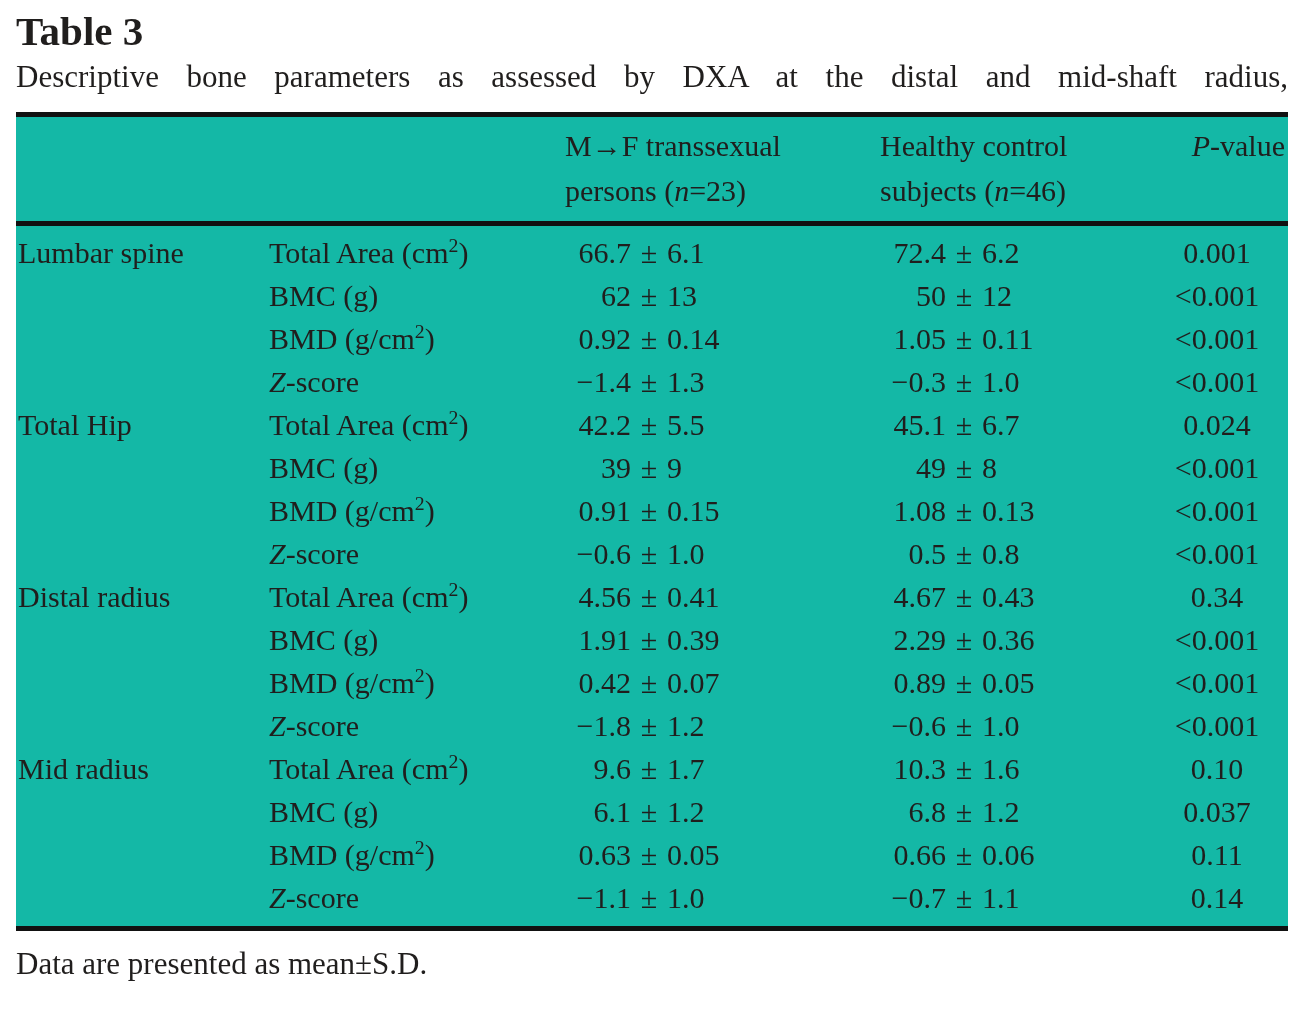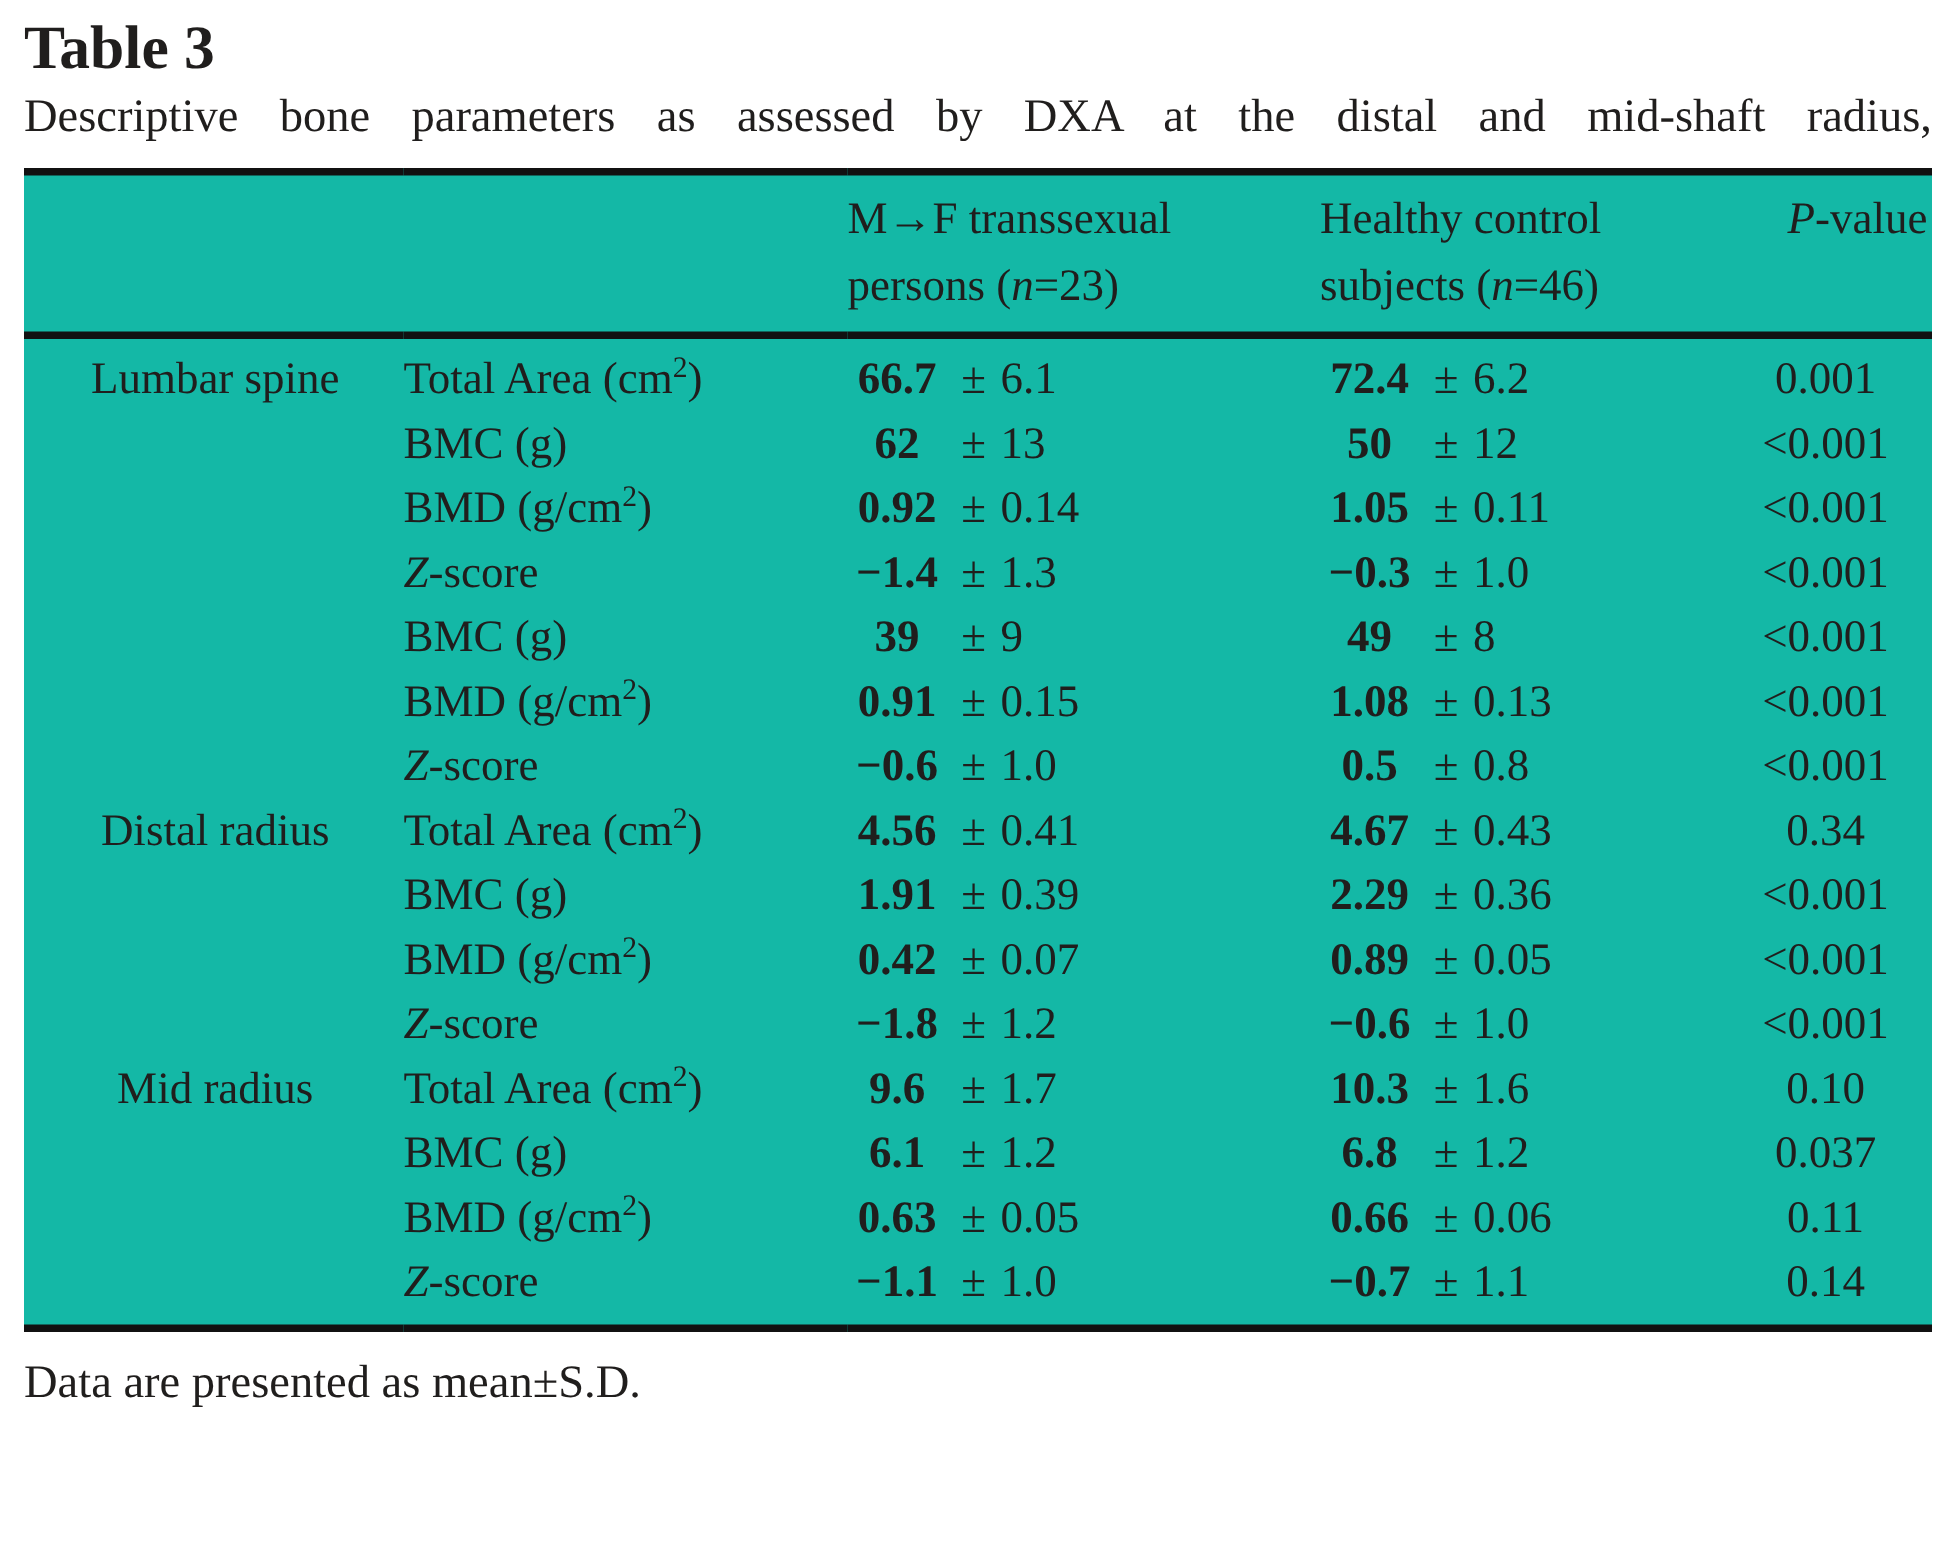--- a/index.html
+++ b/index.html
@@ -50,28 +50,28 @@
   tbody td {
     padding: 0;
     height: 43px;
     line-height: 43px;
     vertical-align: middle;
     white-space: nowrap;
   }
   tbody tr:first-child td { padding-top: 5px; }
   tbody tr:last-child  td { padding-bottom: 7px; }
 
-  td.group-cell { padding-left: 2px; text-align: center; }
+  td.group-cell { padding-left: 2px; }
   td.p-cell { text-align: center; padding-right: 24px; }
 
   .val-grid {
     display: grid;
     grid-template-columns: 66px 36px 1fr;
   }
-  .val-grid .mean { text-align: center; font-weight: bold; }
+  .val-grid .mean { text-align: right; }
   .val-grid .pm   { text-align: center; }
   .val-grid .sd   { text-align: left; }
 
   i { font-style: italic; }
   sup {
     font-size: 66%;
     line-height: 0;
     vertical-align: baseline;
     position: relative;
     top: -0.55em;
@@ -189,20 +189,39 @@
             <td class="val-cell">
               <div class="val-grid">
                 <span class="mean">−0.3</span>
                 <span class="pm">±</span>
                 <span class="sd">1.0</span>
               </div>
             </td>
             <td class="p-cell">&lt;0.001</td>
           </tr>
           <tr>
+            <td class="group-cell">Total Hip</td>
+            <td class="param-cell">Total Area (cm<sup>2</sup>)</td>
+            <td class="val-cell">
+              <div class="val-grid">
+                <span class="mean">42.2</span>
+                <span class="pm">±</span>
+                <span class="sd">5.5</span>
+              </div>
+            </td>
+            <td class="val-cell">
+              <div class="val-grid">
+                <span class="mean">45.1</span>
+                <span class="pm">±</span>
+                <span class="sd">6.7</span>
+              </div>
+            </td>
+            <td class="p-cell">0.024</td>
+          </tr>
+          <tr>
             <td class="group-cell"></td>
             <td class="param-cell">BMC (g)</td>
             <td class="val-cell">
               <div class="val-grid">
                 <span class="mean">39</span>
                 <span class="pm">±</span>
                 <span class="sd">9</span>
               </div>
             </td>
             <td class="val-cell">

